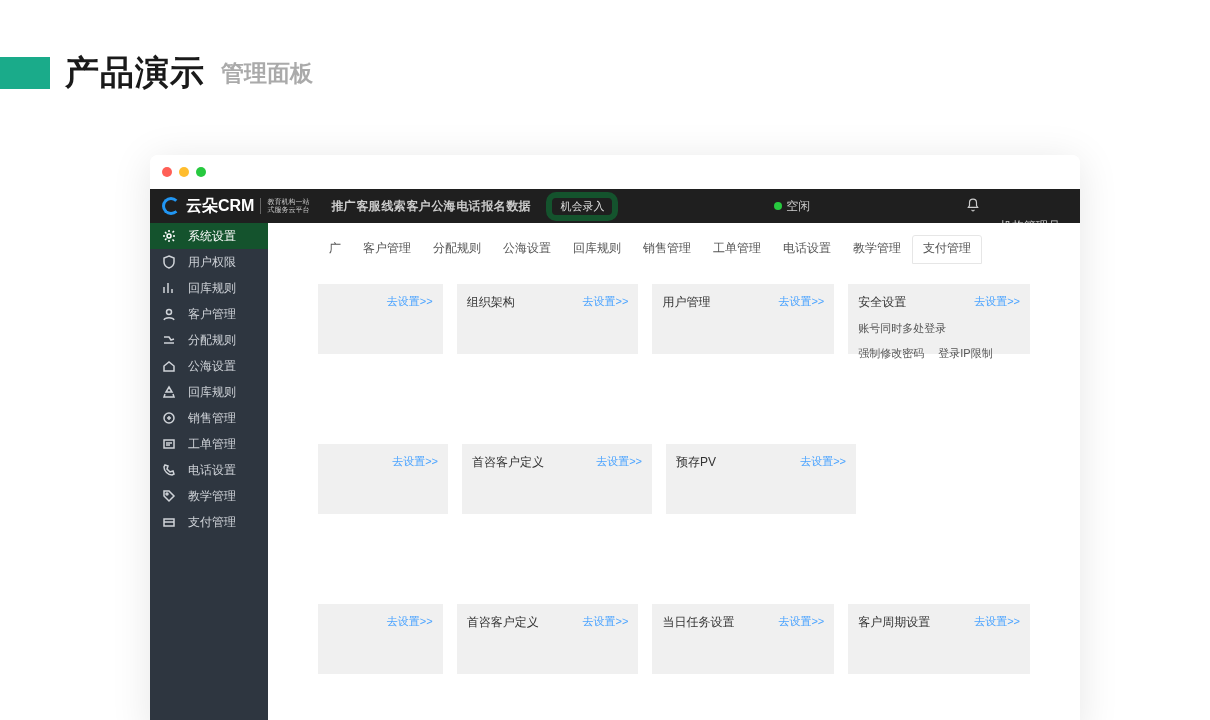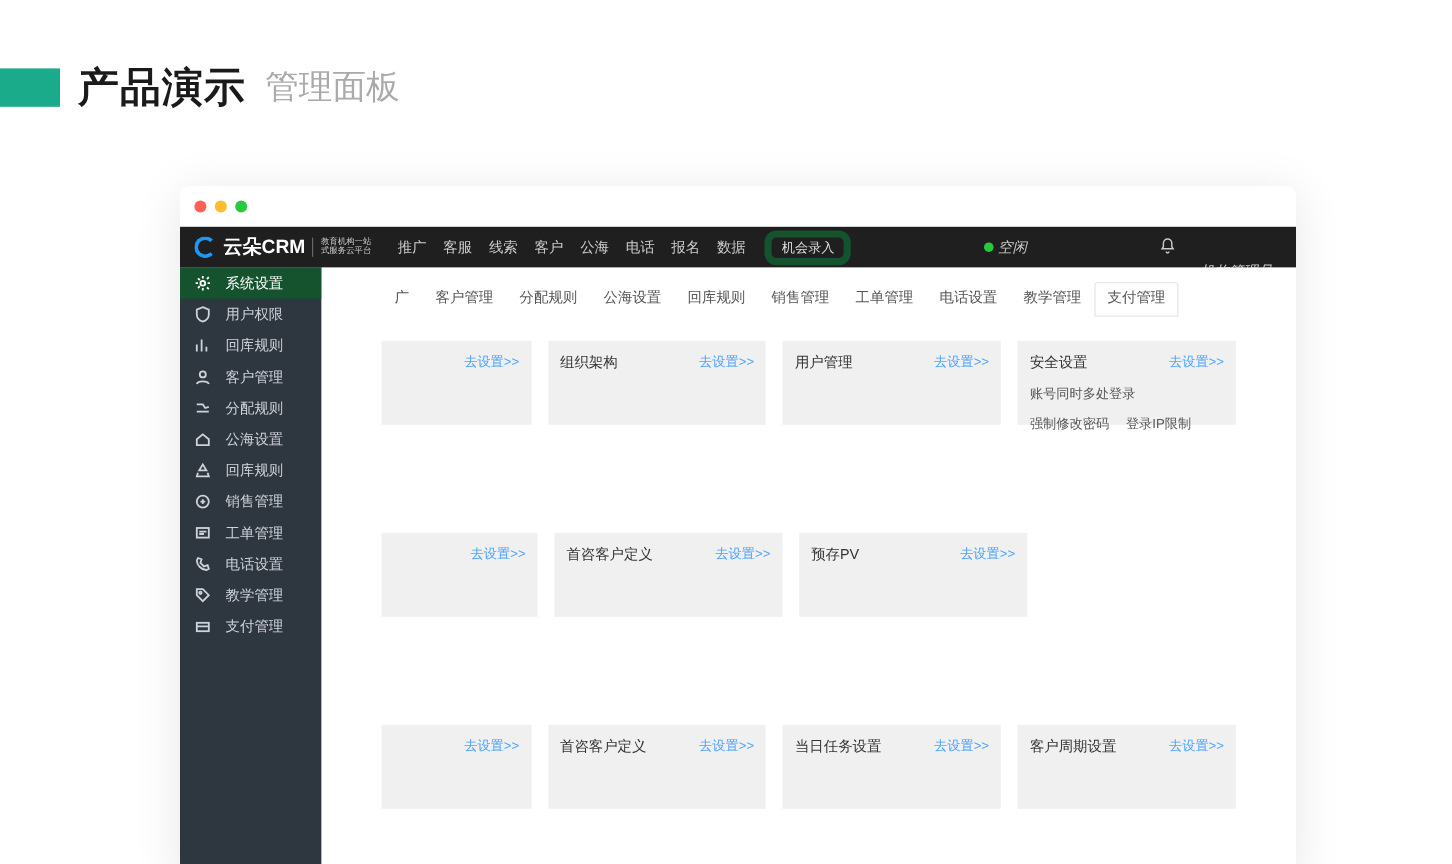--- a/index.html
+++ b/index.html
@@ -25,23 +25,23 @@
     margin-right: 15px;
   }
   .slide-header .title-bold {
     font-size: 34px;
     font-weight: 700;
     color: #1a1a1a;
     letter-spacing: 1px;
     margin-right: 16px;
   }
   .slide-header .title-sub {
-    font-size: 28px;
+    font-size: 23px;
     color: #aaa;
-    font-weight: 400;
+    font-weight: 700;
   }
 
   
   .window {
     position: absolute;
     left: 150px;
     top: 155px;
     width: 930px;
     background: #fff;
     border-radius: 8px 8px 0 0;
@@ -86,33 +86,33 @@
     border: 3px solid #2196f3;
     border-right-color: transparent;
     border-radius: 50%;
     position: relative;
   }
   .logo-text { font-size: 16px; font-weight: 600; color:#fff; }
   .logo-sub {
     font-size: 7px; line-height: 1.2; color: #ccc;
     border-left: 1px solid #666; padding-left: 6px;
   }
-  .nav-items { display: flex; gap: 14px; }
+  .nav-items { display: flex; gap: 1px; font-weight: bold; }
   .nav-items span { color: #ccc; cursor: pointer; }
   .nav-btn {
     border: 6px solid #14532d;
     border-radius: 10px;
     padding: 1px 8px;
     font-size: 11px;
     color: #ddd;
     cursor: pointer;
   }
   .nav-spacer { flex: 1; }
   .status-dot { width:8px;height:8px;border-radius:50%;background:#27c93f;display:inline-block;margin-right:4px; }
-  .nav-right { display:flex; align-items:center; gap:20px; color:#ccc;font-style:italic; }
+  .nav-right { display:flex; align-items:center; gap:20px; color:#ccc; }
   .bell { width:14px;height:14px; }
   .user-drop { display:flex; align-items:center; gap:4px; cursor:pointer;margin-top:40px; }
   .chev { font-size: 8px; }
 
   
   .app-body {
     display: flex;
     height: 510px;
     position: relative;
   }

